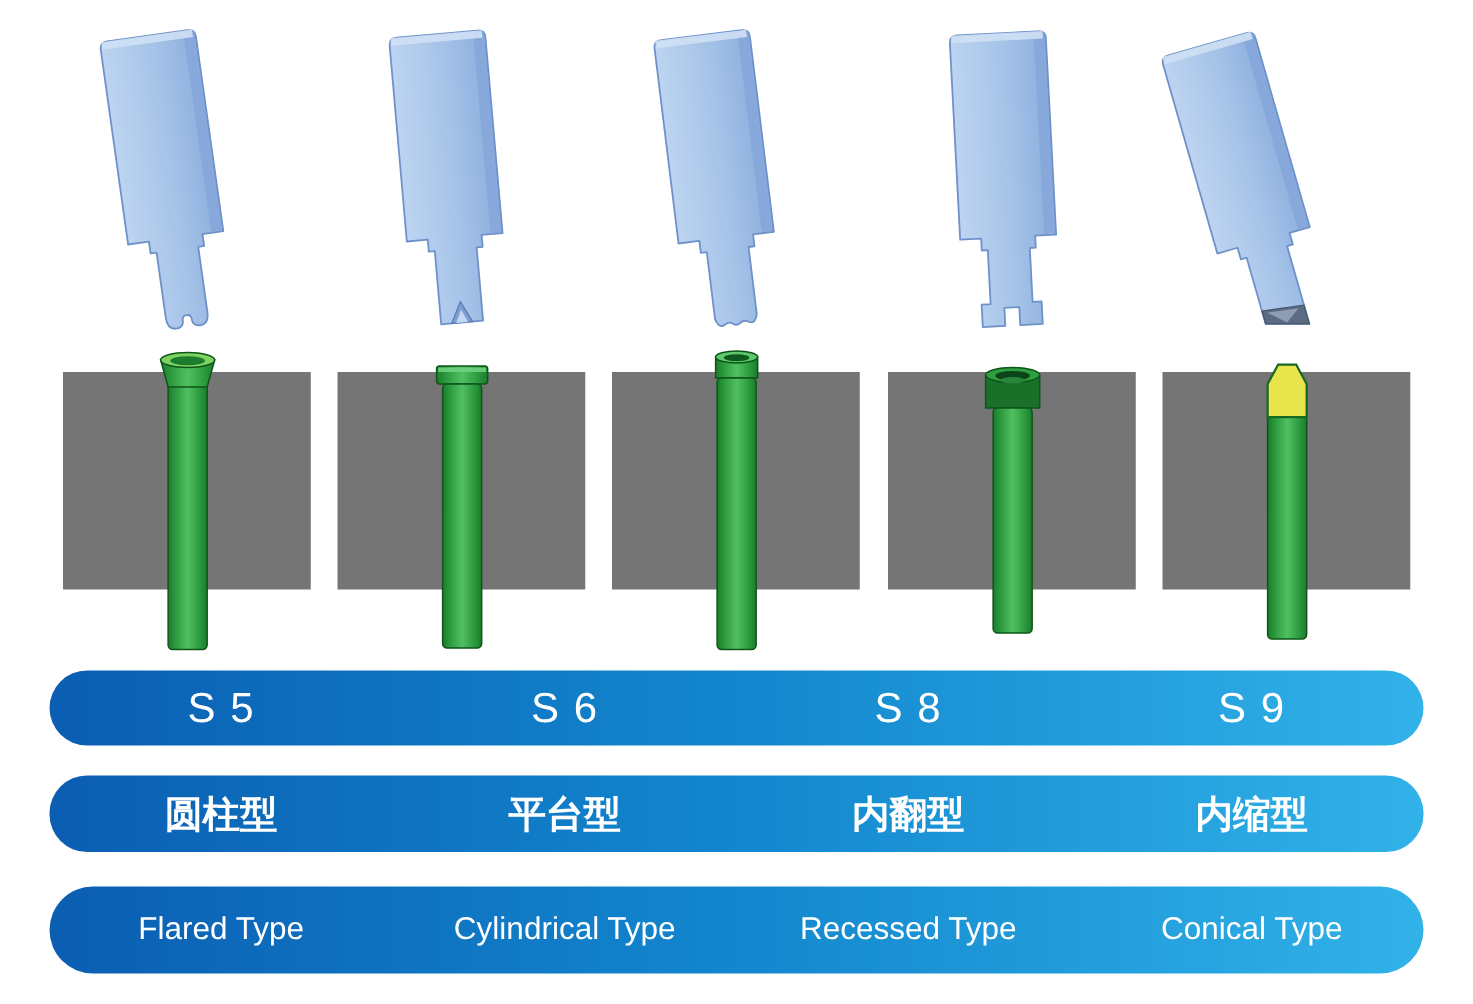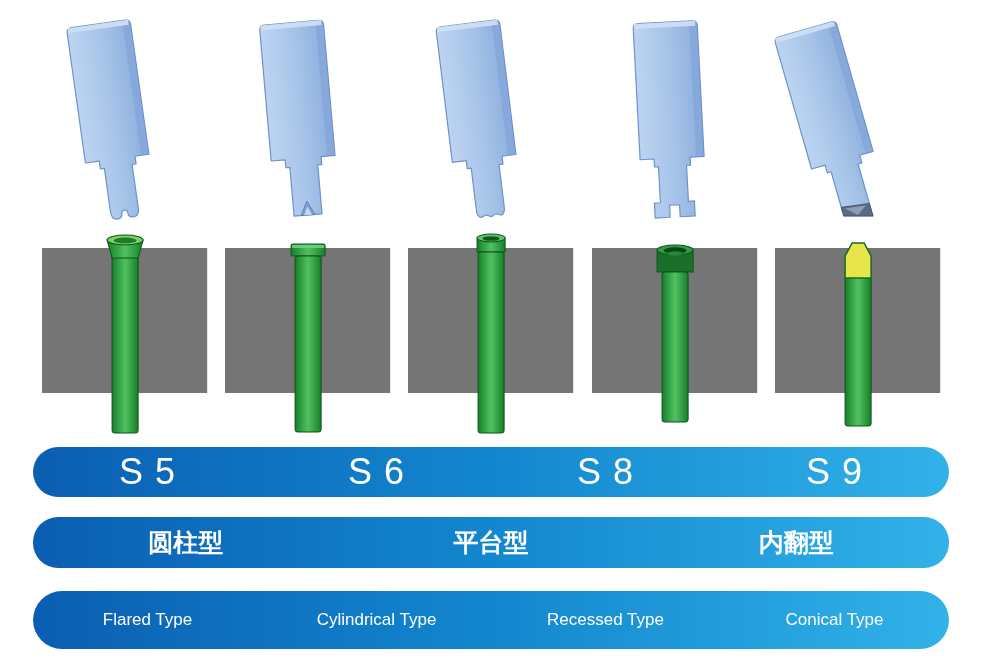--- a/index.html
+++ b/index.html
@@ -9,23 +9,23 @@
   }
   .graphics{position:absolute;left:33px;top:0;width:916px;height:445px;display:flex;}
   .col{width:20%;height:445px;}
   .col svg{display:block;width:100%;height:445px;}
   .bar{
     position:absolute;left:33px;width:916px;display:flex;align-items:center;
     background:linear-gradient(90deg,var(--bar-blue-left) 0%,#1285cd 48%,var(--bar-blue-right) 100%);
     color:var(--text-white);
   }
   .bar .cell{flex:1;text-align:center;white-space:nowrap;}
-  #bar-codes{top:447px;height:50px;border-radius:25px;font-size:36px;font-weight:400;letter-spacing:1px;}
+  #bar-codes{top:447px;height:50px;border-radius:25px;font-size:28px;font-weight:400;letter-spacing:1px;}
   #bar-cn{top:517px;height:51px;border-radius:25px;font-size:25px;font-weight:700;}
-  #bar-en{top:591px;height:58px;border-radius:29px;font-size:17px;font-weight:400;}
+  #bar-en{top:591px;height:58px;border-radius:29px;font-size:21px;font-weight:400;}
 </style>
 </head>
 <body>
 
 <div class="stage">
 
   <svg width="0" height="0" style="position:absolute" aria-hidden="true">
     <defs>
       <linearGradient id="gTube" x1="0" y1="0" x2="1" y2="0">
         <stop offset="0" stop-color="#1b7c2b"></stop>
@@ -137,20 +137,21 @@
     <span class="cell">S 5</span>
     <span class="cell">S 6</span>
     <span class="cell">S 8</span>
     <span class="cell">S 9</span>
   </div>
 
   <div class="bar" id="bar-cn">
     <span class="cell">圆柱型</span>
     <span class="cell">平台型</span>
     <span class="cell">内翻型</span>
+    <span class="cell">内缩型</span>
   </div>
 
   <div class="bar" id="bar-en">
     <span class="cell">Flared Type</span>
     <span class="cell">Cylindrical Type</span>
     <span class="cell">Recessed Type</span>
     <span class="cell">Conical Type</span>
   </div>
 
 </div>

